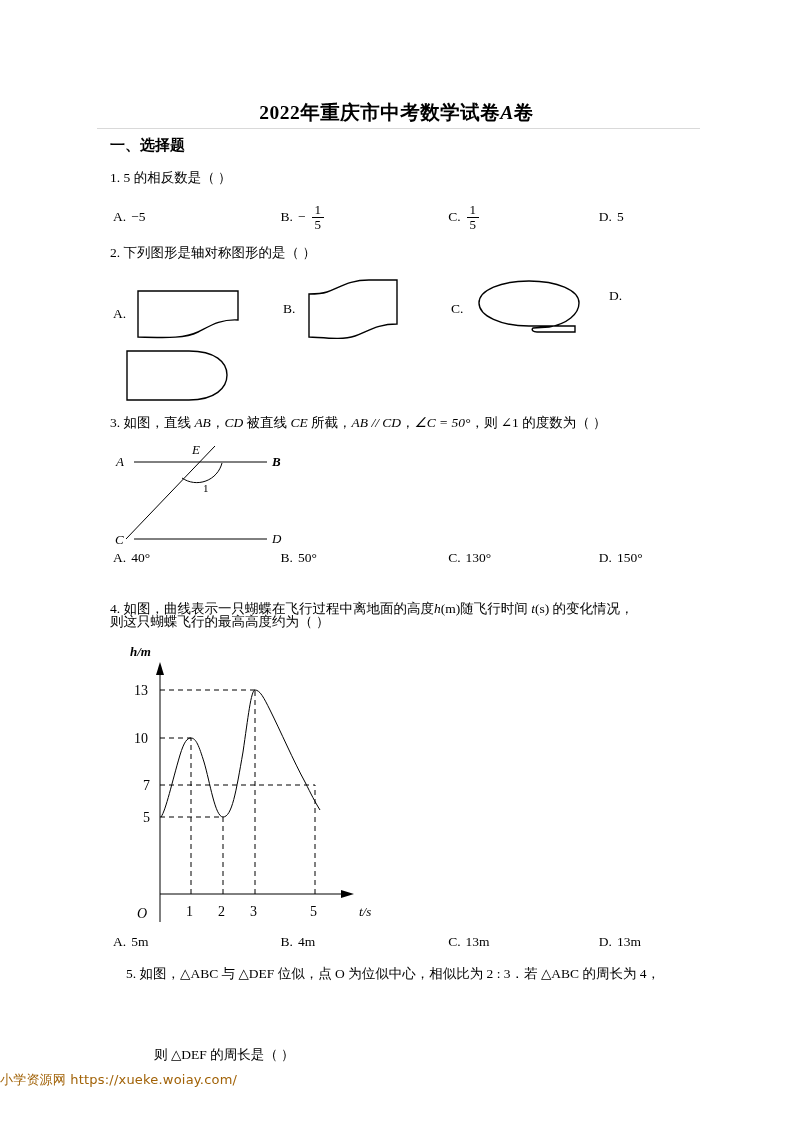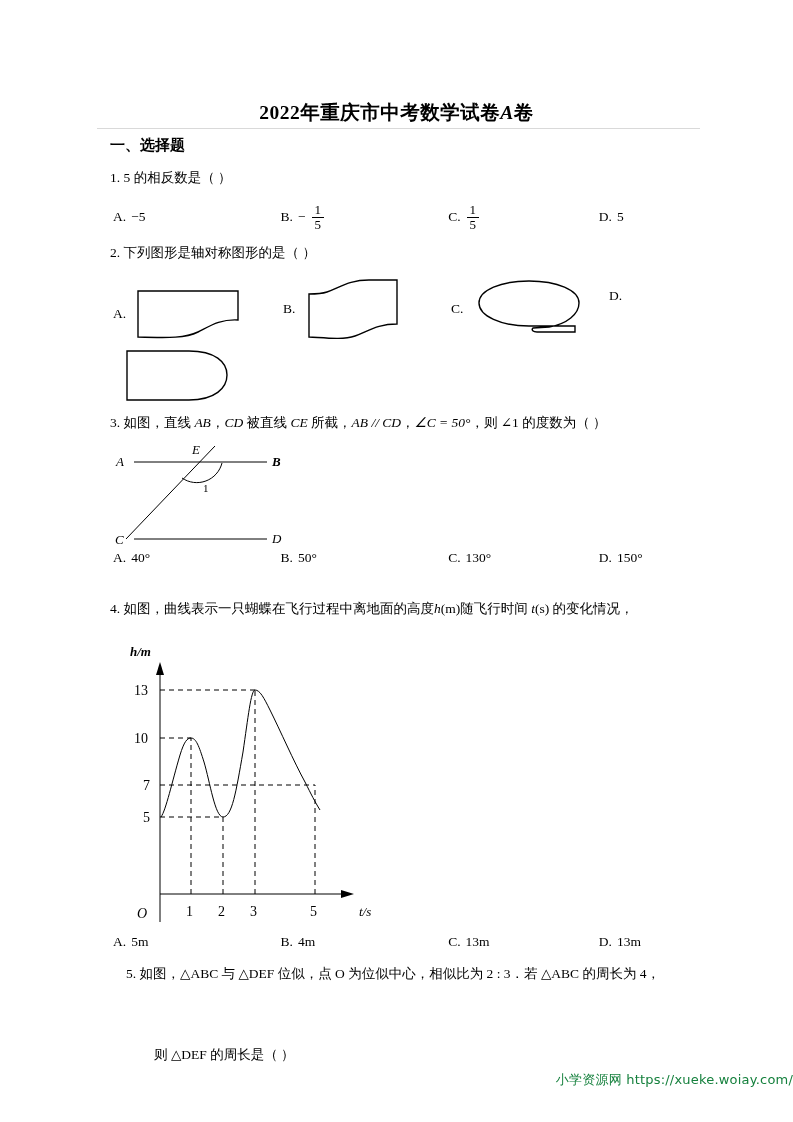--- a/index.html
+++ b/index.html
@@ -75,25 +75,25 @@
   .frac .num { padding: 0 3px; }
   .frac .den { padding: 0 3px; border-top: 1px solid #000; }
   .neg { vertical-align: middle; }
 
   .shapes-row { position: absolute; left: 113px; width: 600px; }
   .shape-cell { position: absolute; display: flex; align-items: center; }
   .shape-label { font-size: 13.5px; margin-right: 8px; }
 
   .watermark {
     position: absolute;
-    left: 0; right: 0;
+    left: 0; right: 8px;
     top: 1071px;
-    text-align: right;
+    text-align: left;
     font-size: 13px;
-    color: #15803d;
+    color: #a16207;
     font-family: "DejaVu Sans", sans-serif;
     letter-spacing: .2px;
   }
 
   svg { display: block; overflow: visible; }
   .stroke { fill: none; stroke: #000; stroke-width: 1.4; }
   .thin { fill: none; stroke: #000; stroke-width: 1; }
   .dash { fill: none; stroke: #000; stroke-width: 1; stroke-dasharray: 5 4; }
   .lbl { font-family: "Liberation Serif", serif; font-style: italic; font-size: 13px; fill: #000; }
   .lbl-n { font-family: "Liberation Serif", serif; font-size: 14px; fill: #000; }
@@ -223,20 +223,23 @@
     </div>
     <div class="opt o4">
       <span>D.</span>
       <span>150°</span>
     </div>
   </div>
 
   <div class="q" style="top:582px; width:600px;margin-top:16px;">
     <span>4.</span>
     <span>如图，曲线表示一只蝴蝶在飞行过程中离地面的高度</span><span class="it">h</span><span>(m)</span><span>随飞行时间 </span><span class="it">t</span><span>(s)</span><span> 的变化情况，</span>
+  </div>
+  <div class="q" style="top:611px; width:600px;">
+    <span>则这只蝴蝶飞行的最高高度约为（      ）</span>
   </div>
 
   <div style="position:absolute; left:112px; top:642px;">
     <svg width="300" height="290" viewBox="0 0 300 290">
 
       <line class="thin" x1="48" y1="280" x2="48" y2="30" stroke-width="1.6"></line>
       <polygon points="48,20 44,33 52,33" fill="#000"></polygon>
 
       <line class="thin" x1="48" y1="252" x2="232" y2="252" stroke-width="1.6"></line>
       <polygon points="242,252 229,248 229,256" fill="#000"></polygon>

